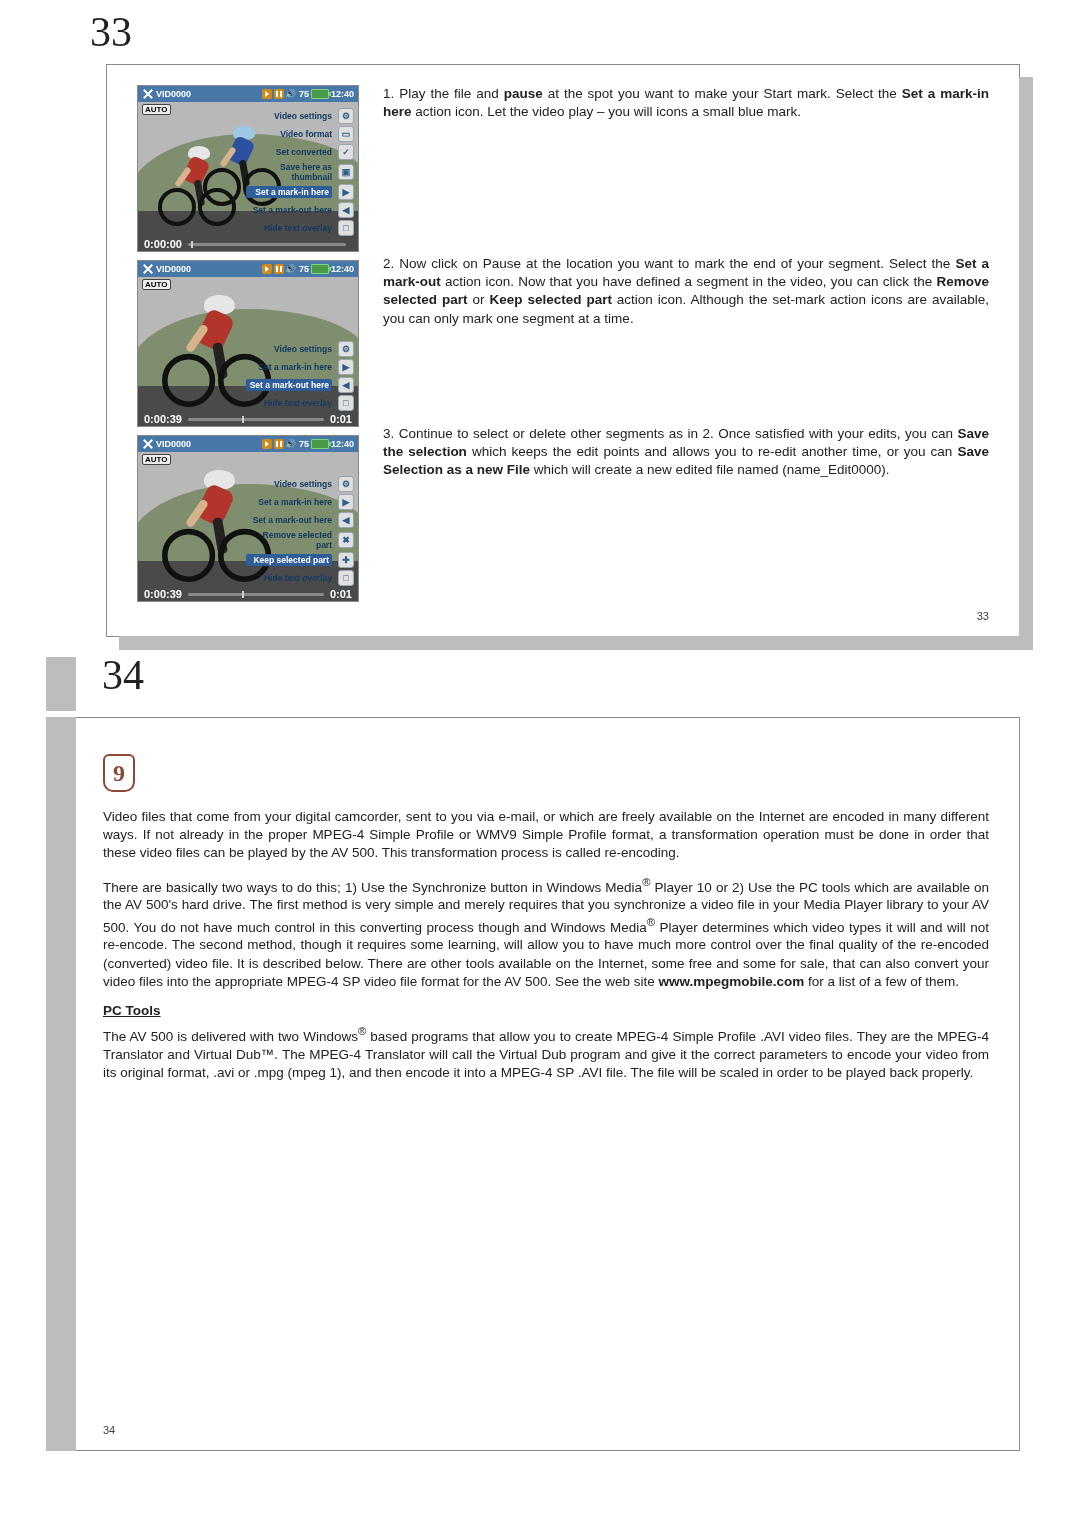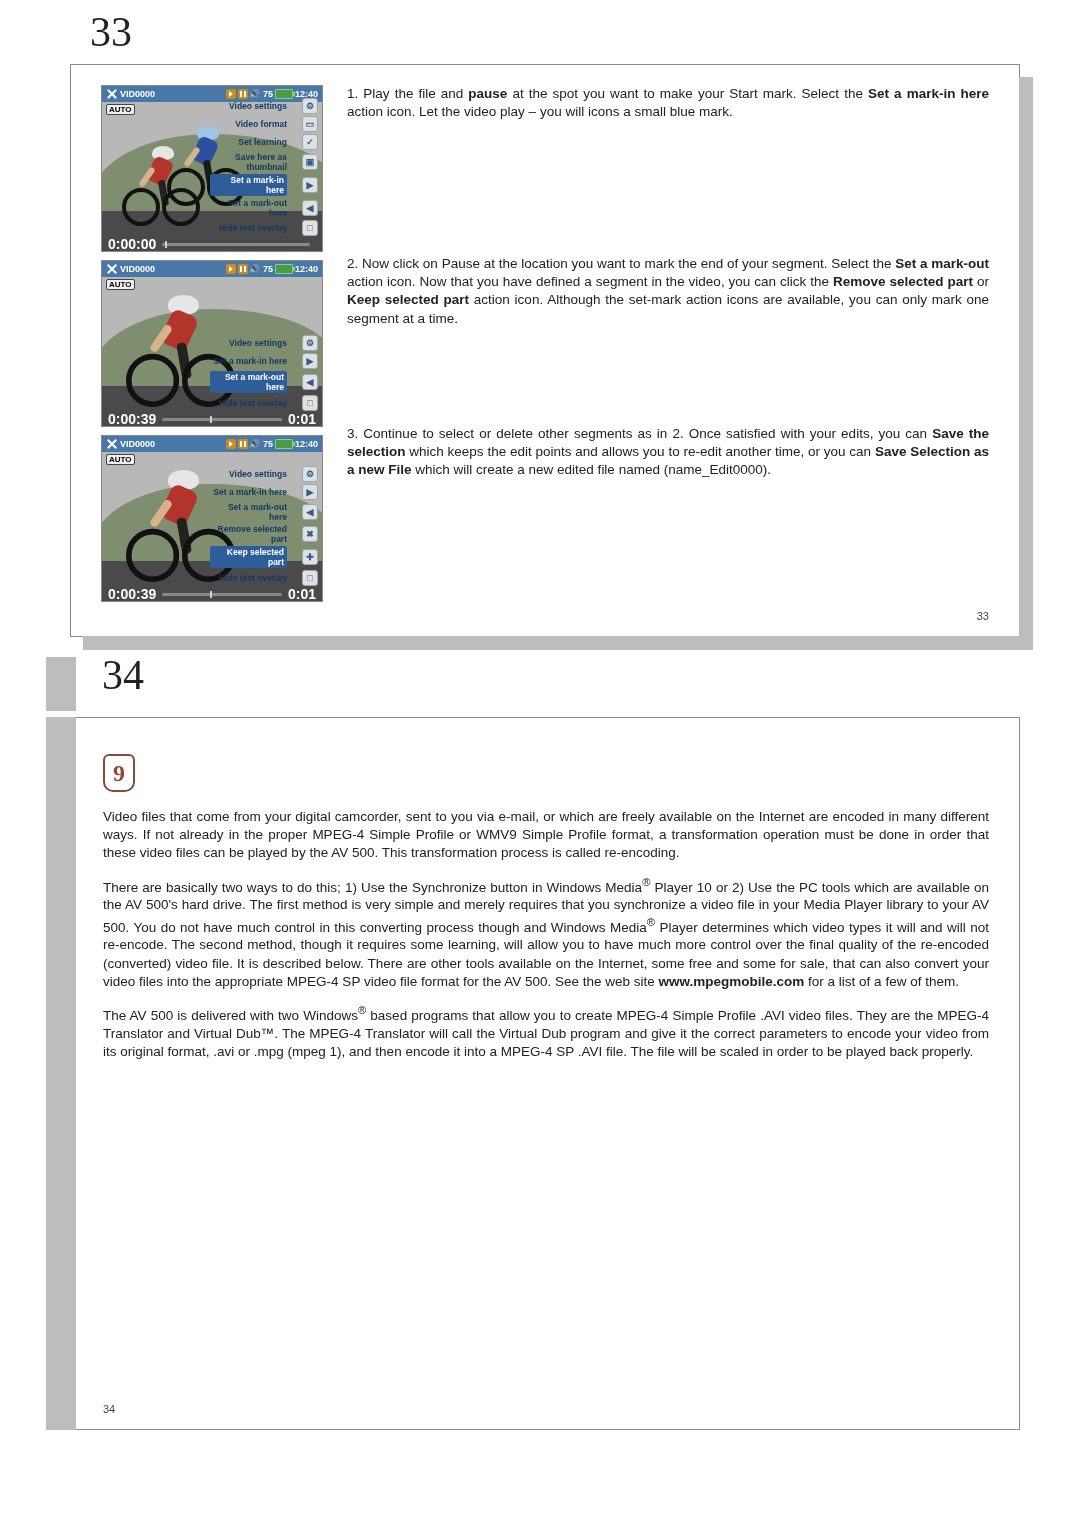--- a/index.html
+++ b/index.html
@@ -15,21 +15,21 @@
     position: relative;
   }
   .big-page-num {
     font-family: "Times New Roman", serif;
     font-size: 42px;
     margin: 8px 0 8px 90px;
     color: #222;
   }
   .page-frame {
     position: relative;
-    margin: 0 60px 0 70px;
+    margin: 0 60px 0 106px;
     border: 1px solid #8a8a8a;
   }
   .page-shadow-right {
     position: absolute;
     top: 12px;
     right: -14px;
     width: 14px;
     bottom: -14px;
     background: #bdbdbd;
   }
@@ -104,34 +104,34 @@
   .i-batt::after{content:"";position:absolute;right:-3px;top:2px;width:2px;height:4px;background:#7cd67c;}
   .badge-auto{
     position:absolute; top:18px; left:4px; font-size:8px; font-weight:bold;
     background:#eee; color:#000; border:1px solid #444; padding:0 2px; border-radius:2px;
   }
   .thumb-menu{
     position:absolute; right:2px; bottom:14px; width:112px;
     display:flex; flex-direction:column; gap:0;
   }
   .thumb-menu .row{
-    display:flex; align-items:center; justify-content:space-between; gap:15px;
+    display:flex; align-items:center; justify-content:space-between; gap:6px;
     font-size:8.5px; font-weight:bold; padding:1px 2px;
   }
   .thumb-menu .row .lbl{ text-align:right; flex:1; }
   .thumb-menu .row .ic {
     width:14px; height:14px; background:#e0e0e0; border:1px solid #9aa6b2;
     border-radius:3px; display:flex; align-items:center; justify-content:center;
     font-size:9px; color:#2b5e8a;
   }
   .thumb-menu .row.sel .lbl{ background:#2e5e99; color:#fff; padding:1px 3px; border-radius:2px;}
   .thumb-menu .row .lbl{ color:#143a63; }
   .thumb-bottom{
     position:absolute; left:0; right:0; bottom:0; height:14px;
-    display:flex; align-items:center; padding:0 6px; font-size:14px; color:#fff; font-weight:bold;
+    display:flex; align-items:center; padding:0 6px; font-size:11px; color:#fff; font-weight:bold;
     justify-content:space-between;
   }
   .thumb-bottom .bar{ flex:1; margin:0 6px; height:3px; background:rgba(255,255,255,.35); border-radius:2px; position:relative;}
   .thumb-bottom .bar .k{position:absolute; top:-2px; width:2px; height:7px; background:#d0d0d0;}
   .step-text {
     flex: 1;
     font-size: 13.5px;
     line-height: 1.35;
     text-align: justify;
   }
@@ -249,21 +249,21 @@
             <div class="thumb-menu">
               <div class="row">
                   <span class="lbl">Video settings</span>
                   <span class="ic">⚙</span>
                 </div>
               <div class="row">
                   <span class="lbl">Video format</span>
                   <span class="ic">▭</span>
                 </div>
               <div class="row">
-                  <span class="lbl">Set learning</span>
+                  <span class="lbl">Set converted</span>
                   <span class="ic">✓</span>
                 </div>
               <div class="row">
                   <span class="lbl">Save here as thumbnail</span>
                   <span class="ic">▣</span>
                 </div>
               <div class="row sel">
                   <span class="lbl">Set a mark-in here</span>
                   <span class="ic">▶</span>
                 </div>
@@ -435,20 +435,21 @@
           <div class="back"></div>
           <div class="front">9</div>
         </div>
       </div>
 
       <p class="body-p">Video files that come from your digital camcorder, sent to you via e-mail, or which are freely available on the Internet are encoded in many different ways. If not already in the proper MPEG-4 Simple Profile or WMV9 Simple Profile format, a transformation operation must be done in order that these video files can be played by the AV 500. This transformation process is called re-encoding.</p>
       <p class="body-p">
         <span>There are basically two ways to do this; 1) Use the Synchronize button in Windows Media</span><sup>®</sup><span> Player 10 or 2) Use the PC tools which are available on the AV 500's hard drive. The first method is very simple and merely requires that you synchronize a video file in your Media Player library to your AV 500. You do not have much control in this converting process though and Windows Media</span><sup>®</sup><span> Player determines which video types it will and will not re-encode. The second method, though it requires some learning, will allow you to have much more control over the final quality of the re-encoded (converted) video file. It is described below. There are other tools available on the Internet, some free and some for sale, that can also convert your video files into the appropriate MPEG-4 SP video file format for the AV 500. See the web site </span><b>www.mpegmobile.com</b><span> for a list of a few of them.</span>
       </p>
 
+      <div class="sub-u">PC Tools</div>
       <p class="body-p">
         <span>The AV 500 is delivered with two Windows</span><sup>®</sup><span> based programs that allow you to create MPEG-4 Simple Profile .AVI video files. They are the MPEG-4 Translator and Virtual Dub™. The MPEG-4 Translator will call the Virtual Dub program and give it the correct parameters to encode your video from its original format, .avi or .mpg (mpeg 1), and then encode it into a MPEG-4 SP .AVI file. The file will be scaled in order to be played back properly.</span>
       </p>
 
       <div style="height:320px"></div>
       <div class="small-left-num">34</div>
     </div>
   </div>
 </div>
 

